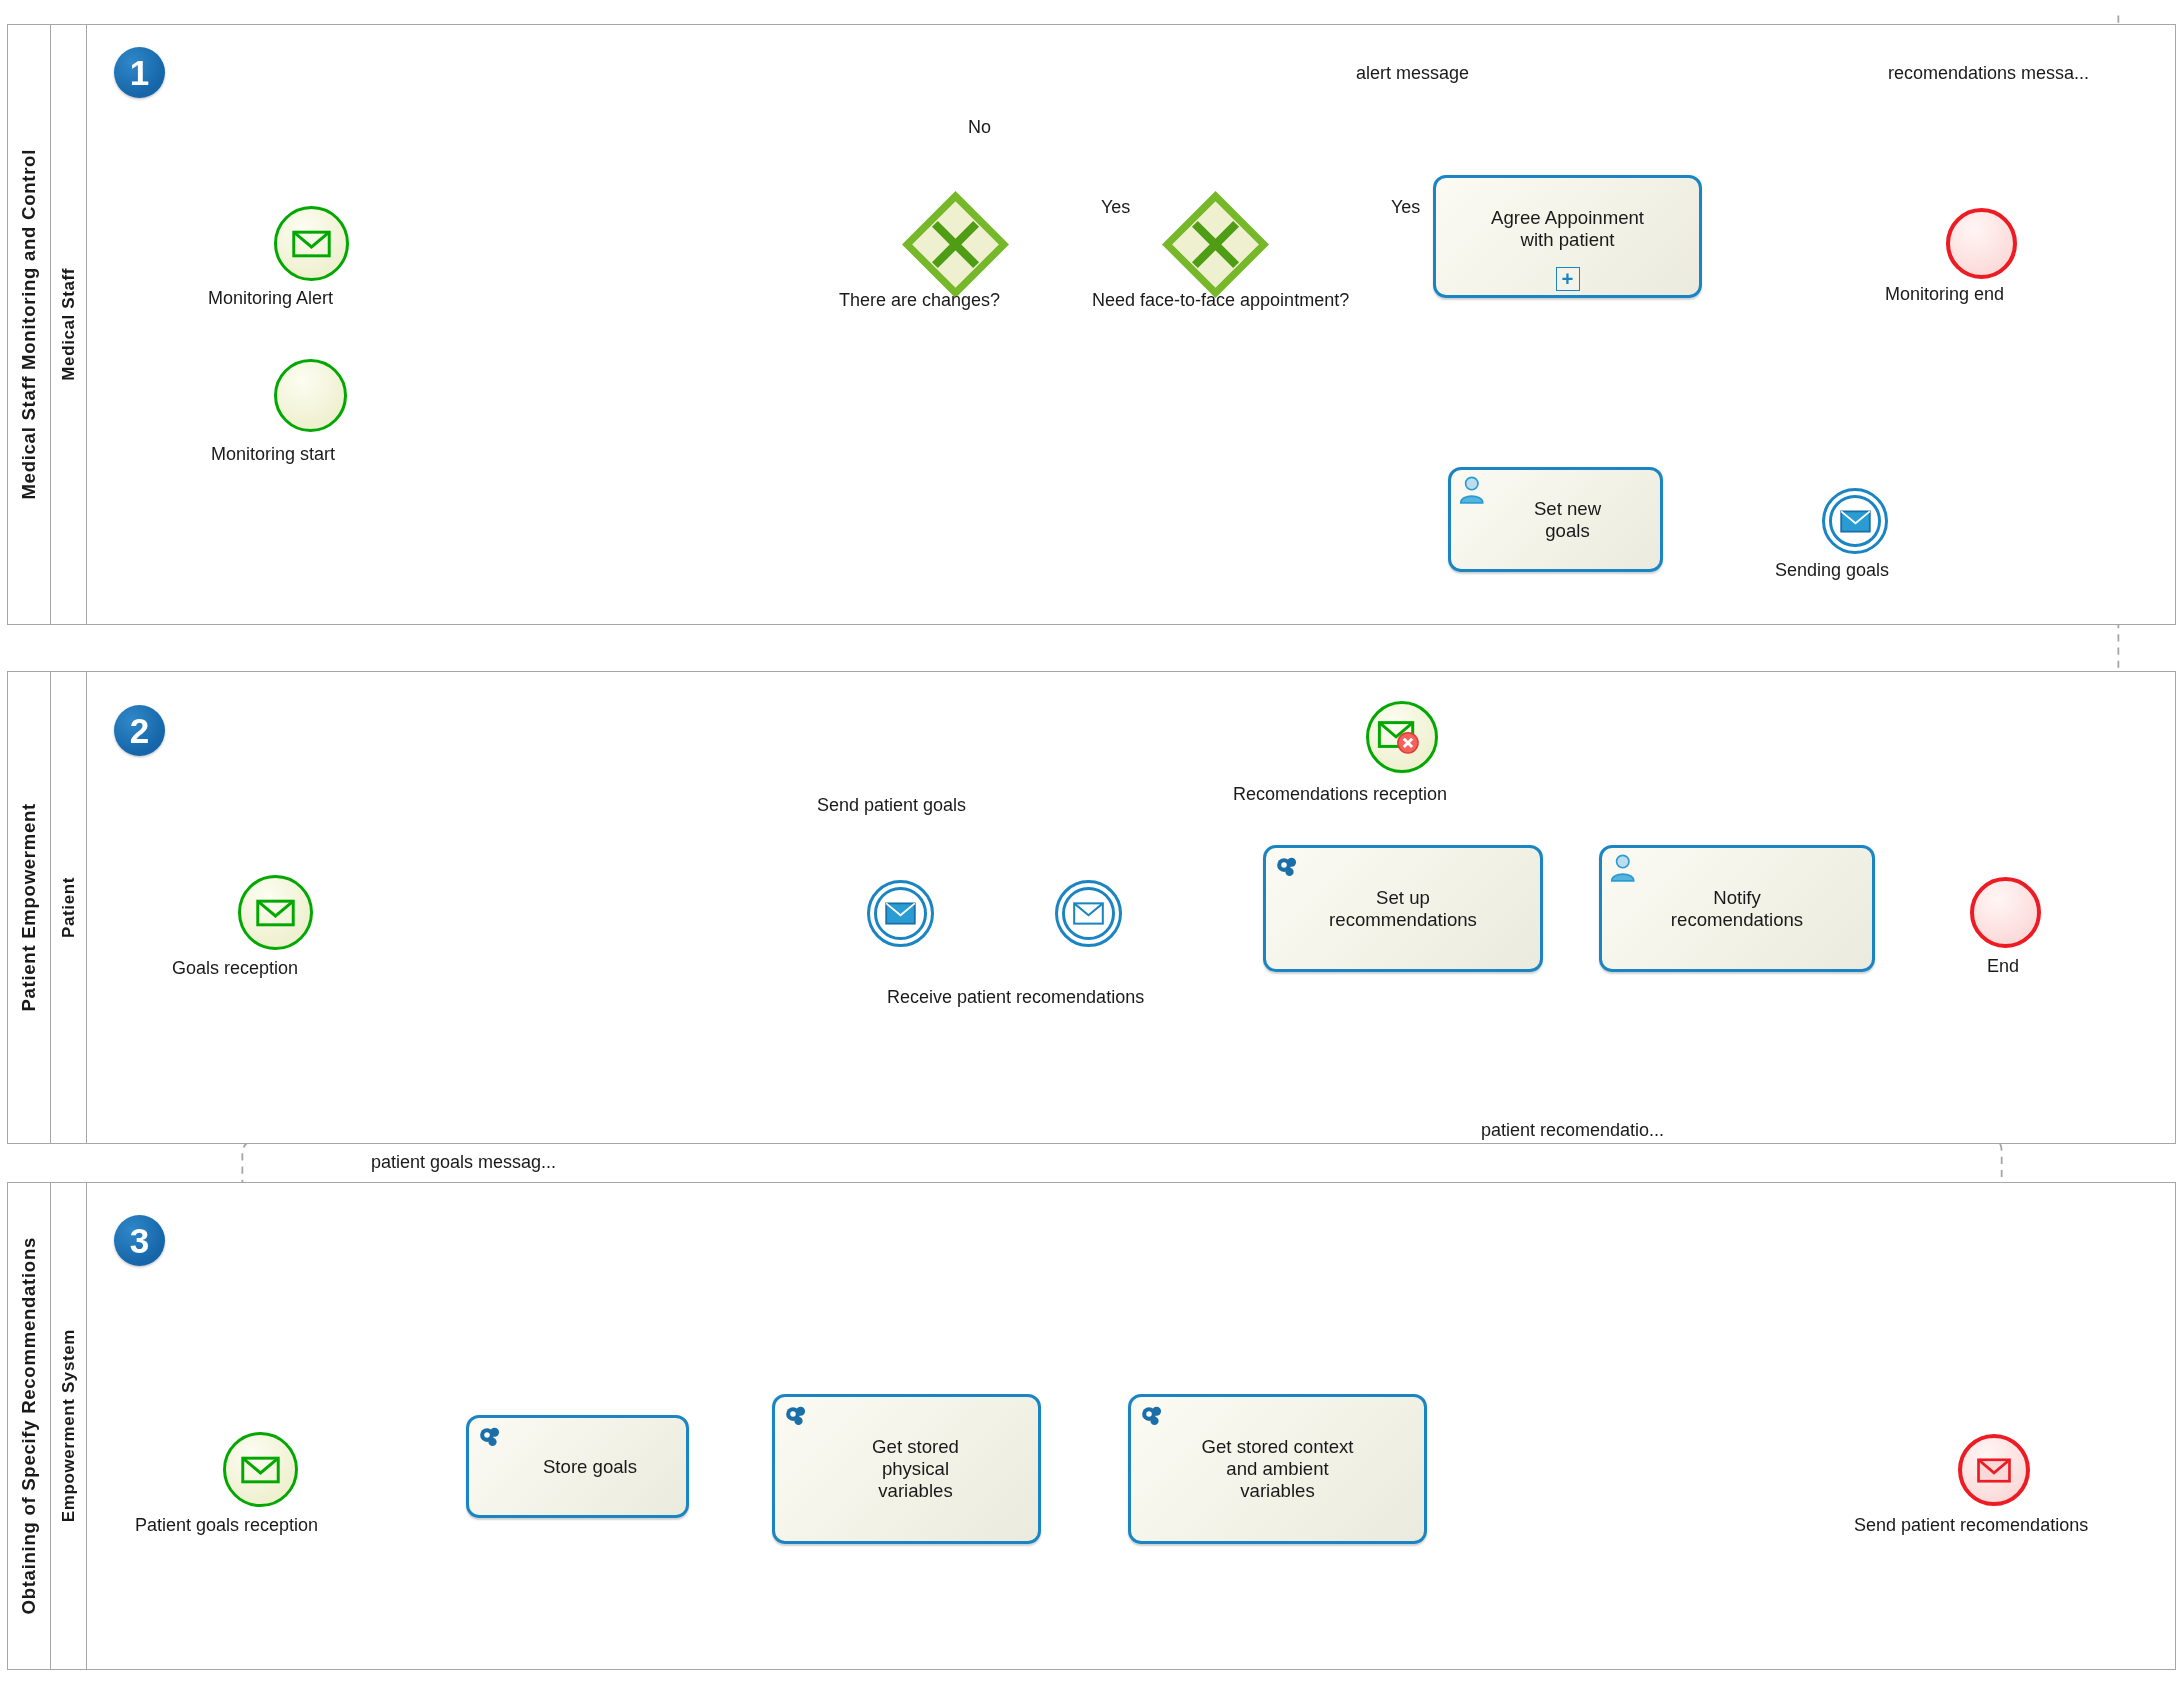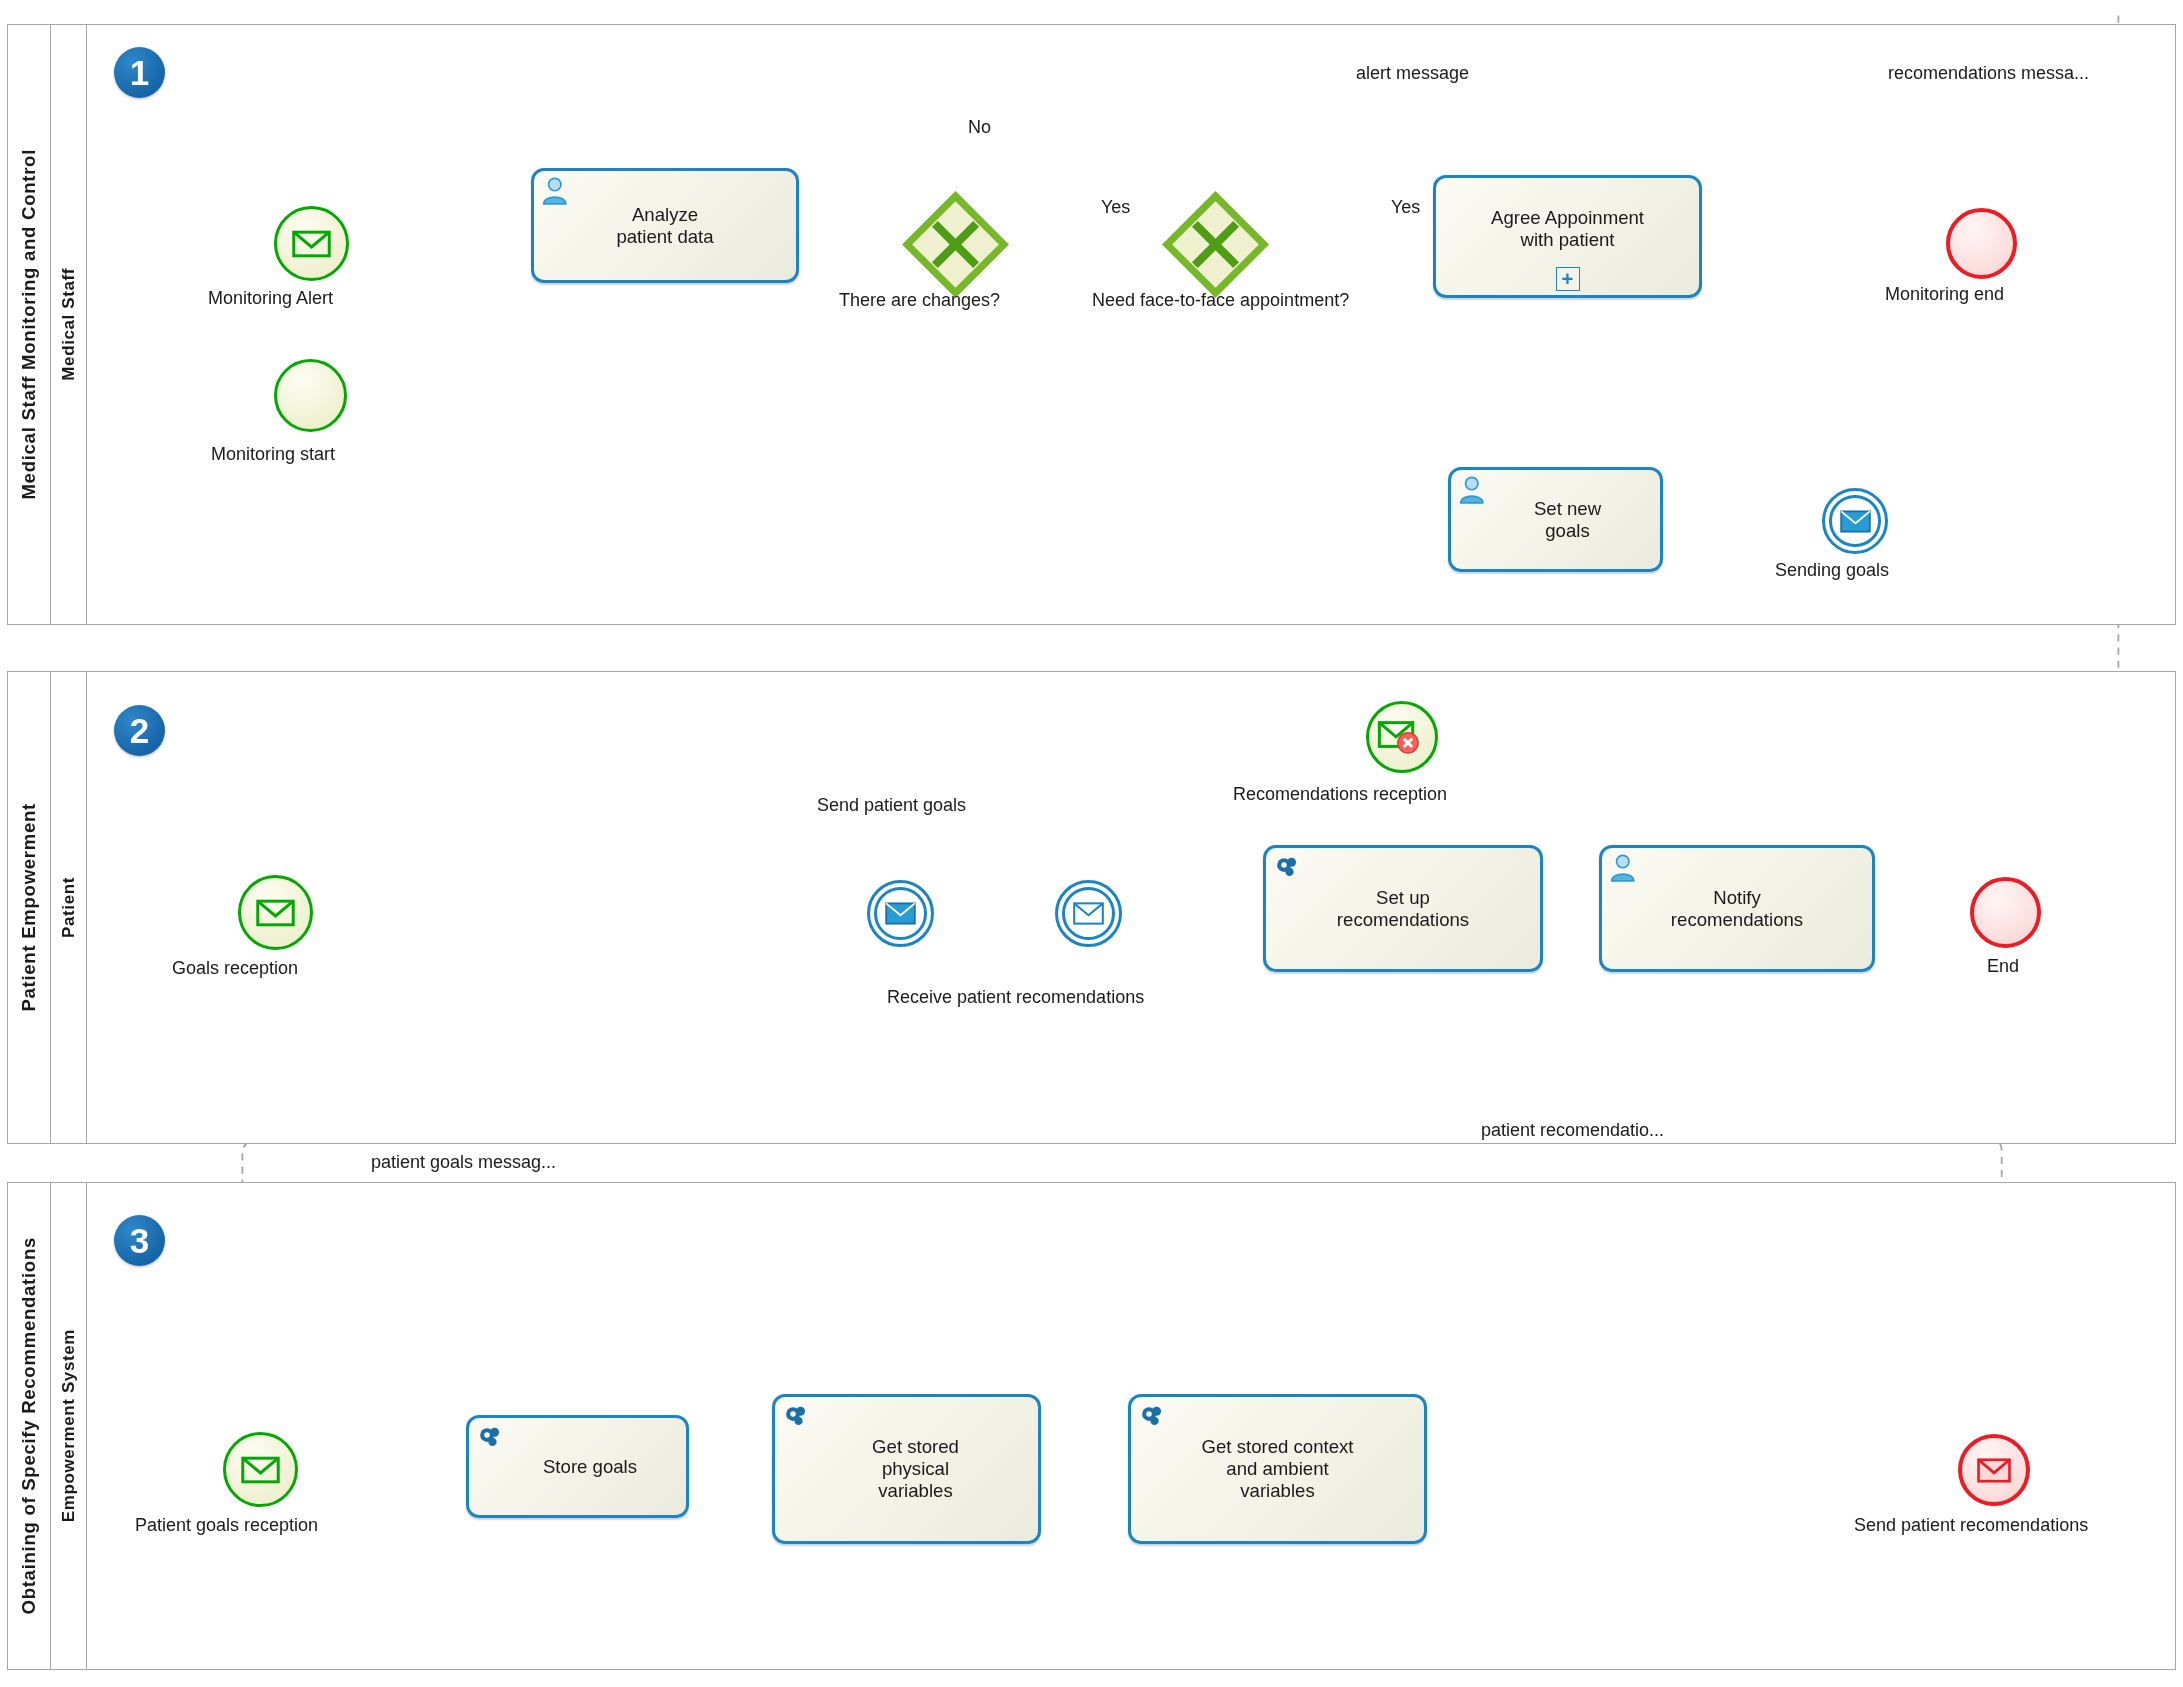--- a/index.html
+++ b/index.html
@@ -137,28 +137,20 @@
     <svg width="39" height="30" viewBox="0 0 66 50">
       <rect x="3" y="5" width="60" height="40" fill="none" stroke="#00a800" stroke-width="5"></rect>
       <path d="M3,5 L33,30 L63,5" fill="none" stroke="#00a800" stroke-width="5"></path>
     </svg>
   </div>
   <div class="evlabel" style="left:208px;top:288px;text-align:center;">Monitoring Alert</div>
 
   <div class="ev ev-start" style="left:274px;top:359px;width:73px;height:73px;"></div>
   <div class="evlabel" style="left:211px;top:444px;">Monitoring start</div>
 
-  <div class="task" style="left:531px;top:168px;width:268px;height:115px;">
-    <svg class="task-icon" viewBox="0 0 40 40">
-      <circle cx="20" cy="11" r="9" fill="#bcdcf0" stroke="#2a9cd4" stroke-width="2.4"></circle>
-      <path d="M4,39 C4,26 36,26 36,39 Z" fill="#56b4dd" stroke="#2a9cd4" stroke-width="2.4"></path>
-    </svg>
-    <div class="label" style="white-space:pre-line;">Analyze
-patient data</div>
-  </div>
 
   <div class="gw" style="left:904px;top:193px;">
     <svg width="103" height="103" viewBox="0 0 100 100">
       <polygon points="50,3 97,50 50,97 3,50" fill="#eef0cf" stroke="#76b82a" stroke-width="7"></polygon>
       <path d="M30,30 L70,70 M70,30 L30,70" stroke="#4f9c15" stroke-width="8" fill="none"></path>
     </svg>
   </div>
   <div class="evlabel" style="left:839px;top:290px;">There are changes?</div>
 
   <div class="gw" style="left:1164px;top:193px;">
@@ -258,21 +250,21 @@
   <div class="task" style="left:1263px;top:845px;width:280px;height:127px;">
     <svg class="task-icon" viewBox="0 0 40 40">
       <g fill="#1a6fa8">
         <circle cx="16" cy="16" r="10"></circle>
           <circle cx="27" cy="12" r="6.5"></circle>
           <circle cx="24" cy="26" r="6"></circle>
       </g>
       <circle cx="16" cy="16" r="4" fill="#ffffff"></circle>
     </svg>
     <div class="label" style="white-space:pre-line;">Set up
-recomendations</div>
+recommendations</div>
   </div>
 
   <div class="task" style="left:1599px;top:845px;width:276px;height:127px;">
     <svg class="task-icon" viewBox="0 0 40 40">
       <circle cx="20" cy="11" r="9" fill="#bcdcf0" stroke="#2a9cd4" stroke-width="2.4"></circle>
       <path d="M4,39 C4,26 36,26 36,39 Z" fill="#56b4dd" stroke="#2a9cd4" stroke-width="2.4"></path>
     </svg>
     <div class="label" style="white-space:pre-line;">Notify
 recomendations</div>
   </div>

